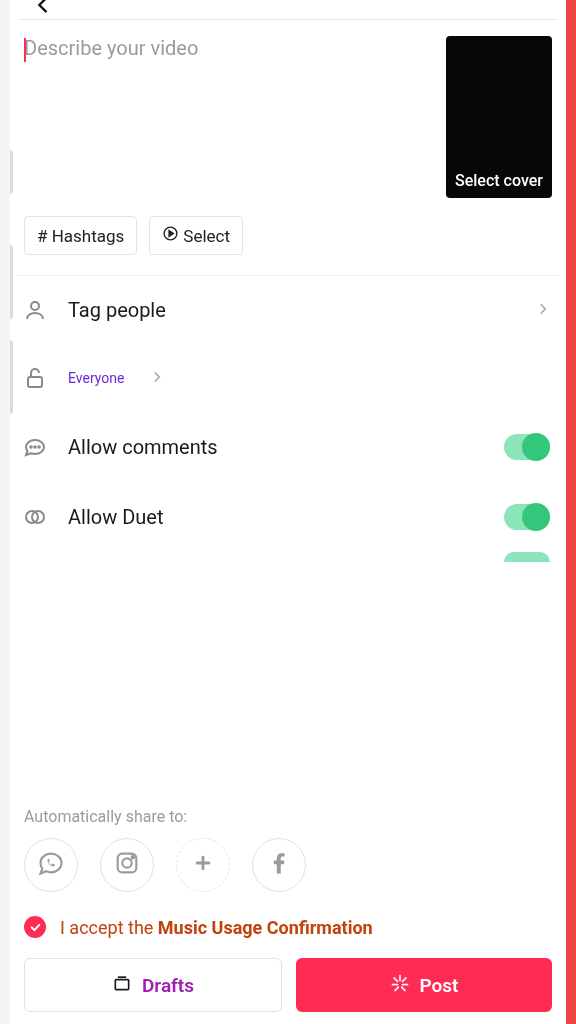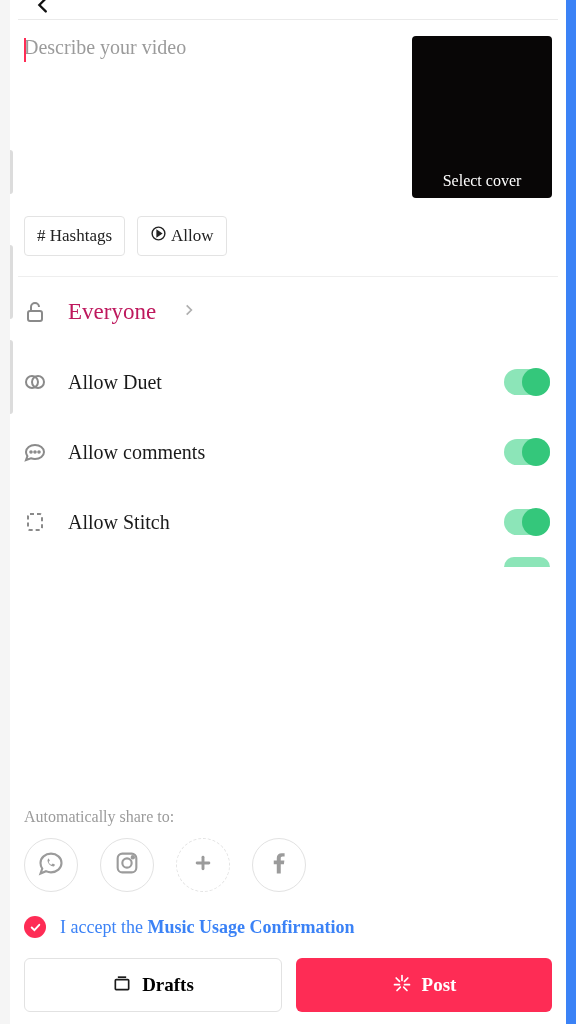--- a/index.html
+++ b/index.html
@@ -8,23 +8,22 @@
     background: #f0f0f0;
     display: flex;
     justify-content: center;
   }
   .device-frame {
     width: 576px;
     height: 1024px;
     background: #fff;
     position: relative;
     border-left: 10px solid #f5f5f5;
-    border-right: 10px solid #3b82f6;
+    border-right: 10px solid #ef4444;
     overflow: hidden;
-    font-family: Liberation Serif, serif;
   }
   .screen {
     width: 100%;
     height: 100%;
     background: #fff;
     padding: 0 8px;
     display: flex;
     flex-direction: column;
   }
   .header {
@@ -71,21 +70,21 @@
   .desc-input::placeholder { color: #9b9b9b; }
   .cursor-bar {
     position: absolute;
     left: 0;
     top: 2px;
     width: 2px;
     height: 24px;
     background: #fe2c55;
   }
   .cover-thumb {
-    width: 140px;
+    width: 106px;
     height: 162px;
     background: #080606;
     border-radius: 4px;
     display: flex;
     align-items: flex-end;
     justify-content: center;
     color: #fff;
     font-size: 16px;
     padding-bottom: 8px;
     font-weight: 500;
@@ -124,22 +123,22 @@
     justify-content: center;
     color: #8a8a8a;
   }
   .setting-icon svg { width: 24px; height: 24px; stroke: #8a8a8a; }
   .setting-label {
     flex: 1;
     font-size: 20px;
     color: #1a1a1a;
   }
   .setting-value {
-    font-size: 23px;
-    color: #be185d;
+    font-size: 14px;
+    color: #6d28d9;
   }
   .chevron {
     color: #b0b0b0;
     margin-left: 6px;
   }
   .chevron svg { width: 14px; height: 14px; }
   .toggle {
     width: 46px;
     height: 26px;
     background: #8ce5b8;
@@ -203,21 +202,21 @@
     border-radius: 50%;
     display: flex;
     align-items: center;
     justify-content: center;
     color: #fff;
     flex-shrink: 0;
   }
   .check-circle svg { width: 13px; height: 13px; }
   .accept-text {
     font-size: 18px;
-    color: #3b82f6;
+    color: #c2410c;
   }
   .accept-text strong { font-weight: 700; }
   .button-row {
     display: flex;
     gap: 14px;
     padding: 6px 6px 12px 6px;
   }
   .btn {
     flex: 1;
     height: 54px;
@@ -225,21 +224,21 @@
     display: flex;
     align-items: center;
     justify-content: center;
     gap: 10px;
     font-size: 19px;
     font-weight: 600;
   }
   .btn-drafts {
     background: #fff;
     border: 1px solid #e2e2e2;
-    color: #000000;
+    color: #a21caf;
   }
   .btn-post {
     background: #fe2c55;
     color: #fff;
     border: none;
   }
   .btn svg { width: 20px; height: 20px; }
   .side-notch {
     position: absolute;
     left: -3px;
@@ -283,75 +282,80 @@
       <div class="chip">
         <span># Hashtags</span>
       </div>
       <div class="chip">
         <span>
           <svg viewBox="0 0 24 24" fill="none" stroke="#222" stroke-width="2">
               <circle cx="12" cy="12" r="9"></circle>
               <polygon points="10,8 16,12 10,16" fill="#222"></polygon>
             </svg>
         </span>
-        <span>Allow</span>
+        <span>Select</span>
       </div>
     </div>
 
     <div class="settings-list">
 
+      <div class="setting-row">
+        <span class="setting-icon">
+          <svg viewBox="0 0 24 24" fill="none" stroke-width="2">
+              <circle cx="12" cy="8" r="4"></circle>
+              <path d="M4 21c0-4 4-6 8-6s8 2 8 6"></path>
+            </svg>
+        </span>
+        <span class="setting-label">Tag people</span>
+        <span class="chevron">
+          <svg viewBox="0 0 24 24" fill="none" stroke="#b0b0b0" stroke-width="3">
+              <polyline points="8 4 16 12 8 20"></polyline>
+            </svg>
+        </span>
+      </div>
 
       <div class="setting-row">
         <span class="setting-icon">
           <svg viewBox="0 0 24 24" fill="none" stroke-width="2">
               <rect x="5" y="11" width="14" height="10" rx="2"></rect>
               <path d="M8 11V7a4 4 0 0 1 8 0"></path>
             </svg>
         </span>
         <span class="setting-value">Everyone</span>
         <span class="chevron">
           <svg viewBox="0 0 24 24" fill="none" stroke="#b0b0b0" stroke-width="3">
               <polyline points="8 4 16 12 8 20"></polyline>
             </svg>
         </span>
-      </div>
-
-      <div class="setting-row">
-        <span class="setting-icon">
-          <svg viewBox="0 0 24 24" fill="none" stroke-width="2">
-              <circle cx="9" cy="12" r="6"></circle>
-              <circle cx="15" cy="12" r="6"></circle>
-            </svg>
-        </span>
-        <span class="setting-label">Allow Duet</span>
-        <div class="toggle"></div>
       </div>
 
       <div class="setting-row">
         <span class="setting-icon">
           <svg viewBox="0 0 24 24" fill="none" stroke-width="2">
               <path d="M21 12c0 4-4 7-9 7-1.5 0-2.9-.3-4.1-.8L3 20l1.4-3.9C3.5 14.9 3 13.5 3 12c0-4 4-7 9-7s9 3 9 7z"></path>
               <circle cx="8" cy="12" r="0.8" fill="#8a8a8a"></circle>
               <circle cx="12" cy="12" r="0.8" fill="#8a8a8a"></circle>
               <circle cx="16" cy="12" r="0.8" fill="#8a8a8a"></circle>
             </svg>
         </span>
         <span class="setting-label">Allow comments</span>
         <div class="toggle"></div>
       </div>
 
       <div class="setting-row">
         <span class="setting-icon">
-          <svg viewBox="0 0 24 24" fill="none" stroke-width="2" stroke-dasharray="4 3">
-              <rect x="5" y="4" width="14" height="16" rx="2"></rect>
-            </svg>
-        </span>
-        <span class="setting-label">Allow Stitch</span>
+          <svg viewBox="0 0 24 24" fill="none" stroke-width="2">
+              <circle cx="9" cy="12" r="6"></circle>
+              <circle cx="15" cy="12" r="6"></circle>
+            </svg>
+        </span>
+        <span class="setting-label">Allow Duet</span>
         <div class="toggle"></div>
       </div>
+
 
       <div style="padding-left:30px;">
         <div class="partial-toggle"></div>
       </div>
     </div>
 
     <div class="share-section">
       <div class="share-label">Automatically share to:</div>
       <div class="share-icons">
         <div class="share-circle">

